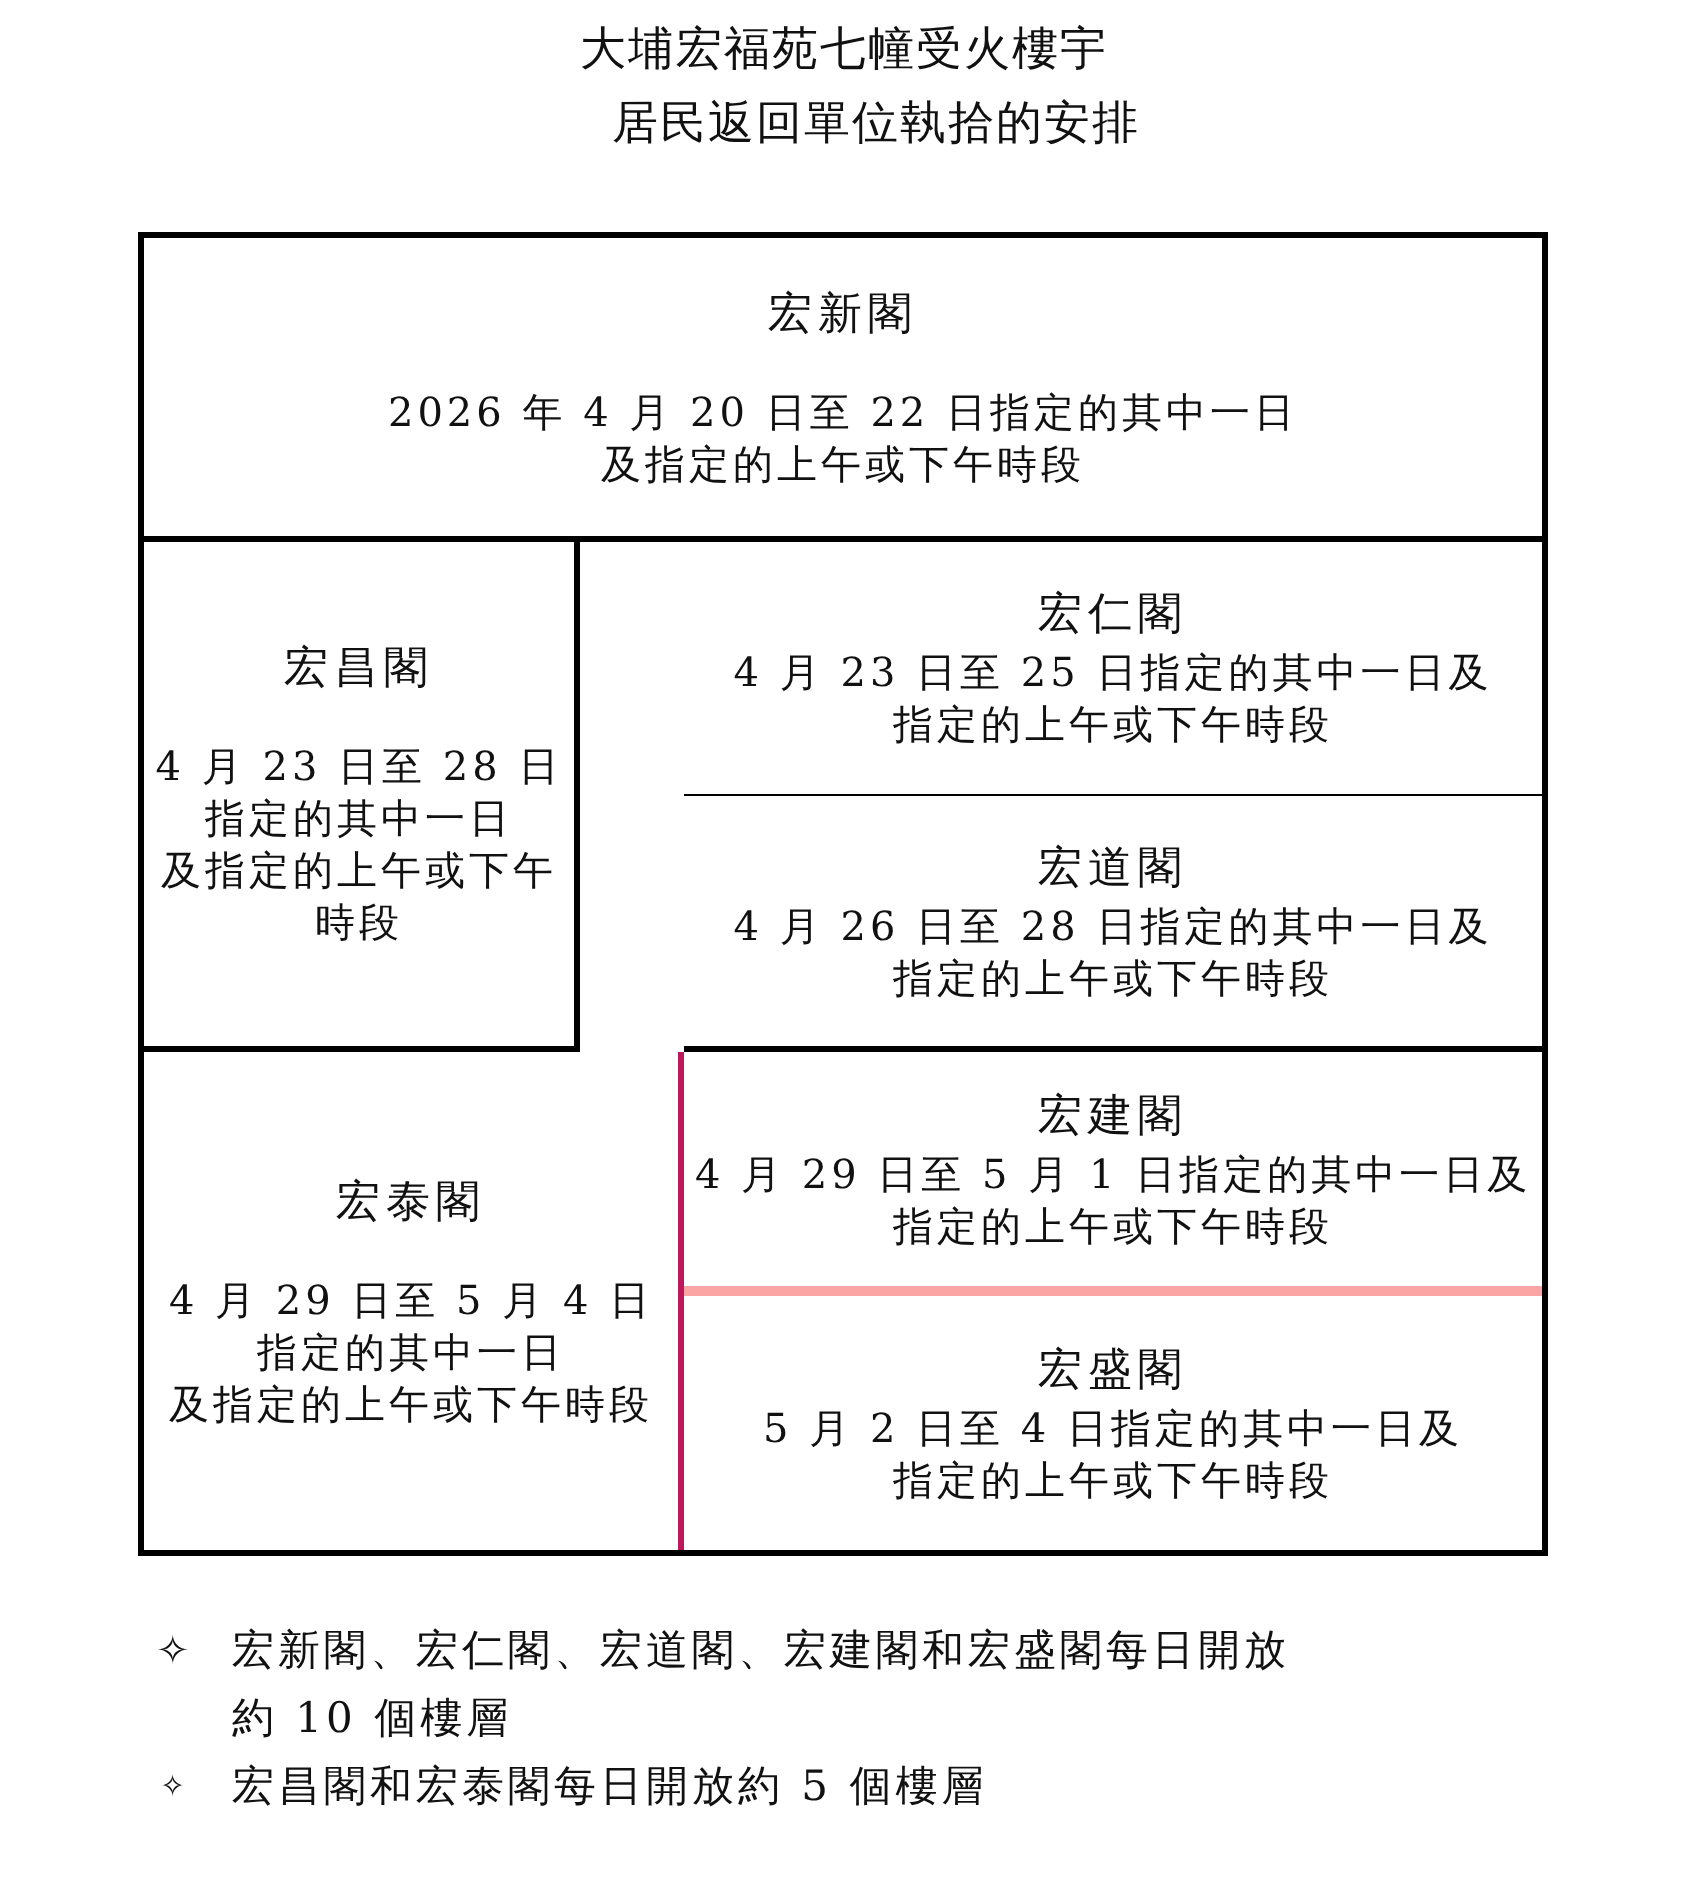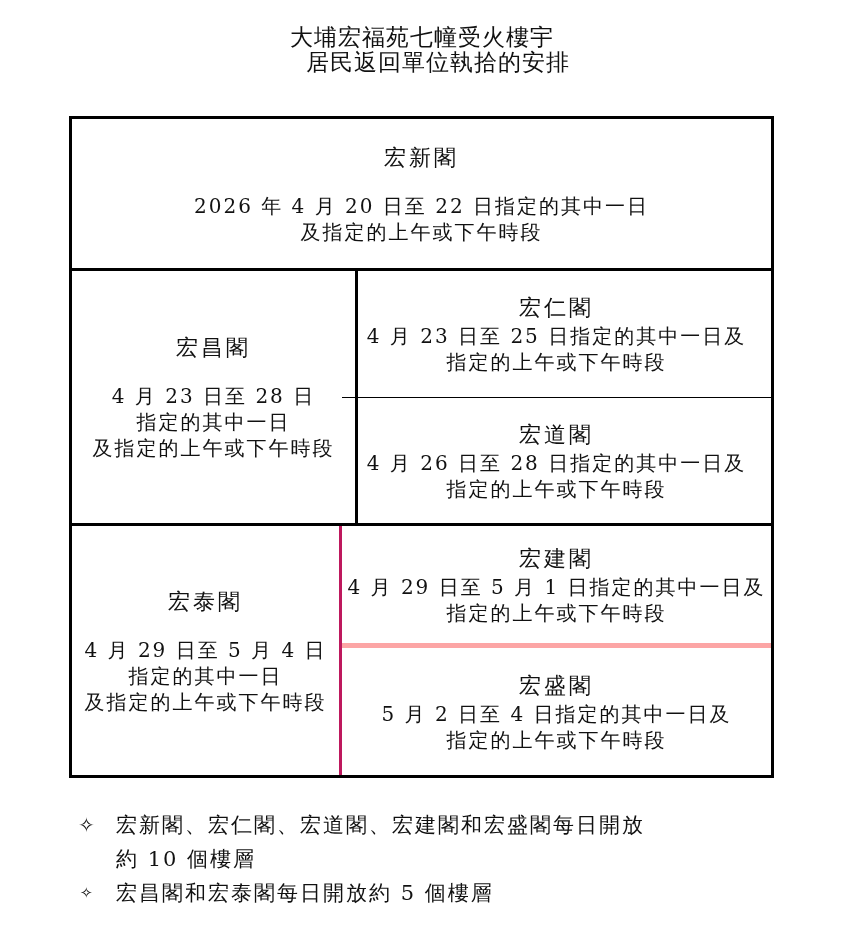--- a/index.html
+++ b/index.html
@@ -5,39 +5,39 @@
   html, body { margin: 0; padding: 0; background: #ffffff; }
   body {
     width: 844px; height: 941px; position: relative; overflow: hidden;
     font-family: "DejaVu Serif", "Liberation Serif", serif;
     color: #111111;
   }
   .title {
     position: absolute; left: 0; width: 844px; text-align: center;
     font-size: 23px; letter-spacing: 1px; line-height: 34px;
   }
-  .title.l1 { top: 20px; }
+  .title.l1 { top: 8px; }
   .title.l2 { top: 45px; padding-left: 16px; }
 
   .tbl {
     position: absolute; left: 69px; top: 116px; width: 705px; height: 662px;
     box-sizing: border-box; border: 3px solid #000;
   }
   .cell {
     position: absolute; box-sizing: border-box;
     display: flex; flex-direction: column; align-items: center; justify-content: center;
     text-align: center;
   }
   .name { font-size: 22px; letter-spacing: 3px; line-height: 30px; }
   .txt { font-size: 20px; letter-spacing: 2px; line-height: 26px; }
 
   .top-cell { left: 0; top: 0; width: 699px; height: 152px; border-bottom: 3px solid #000; }
   .top-cell .name { margin-bottom: 20px; }
 
-  .left1 { left: 0; top: 152px; width: 286px; height: 255px; border-right: 3px solid #000; border-bottom: 3px solid #000; }
+  .left1 { left: 0; top: 152px; width: 218px; height: 255px; border-right: 3px solid #000; border-bottom: 3px solid #000; }
   .left2 { left: 0; top: 407px; width: 270px; height: 249px; border-right: 3px solid #be185d; }
   .left1 .name, .left2 .name { margin-bottom: 20px; }
 
   .r1 { left: 270px; top: 152px; width: 429px; height: 127px; border-bottom: 1px solid #000; }
   .r2 { left: 270px; top: 279px; width: 429px; height: 128px; border-bottom: 3px solid #000; }
   .r3 { left: 270px; top: 407px; width: 429px; height: 122px; border-bottom: 5px solid #fca5a5; }
   .r4 { left: 270px; top: 529px; width: 429px; height: 127px; }
 
   .notes { position: absolute; left: 78px; top: 808px; width: 700px; }
   .note { position: relative; padding-left: 38px; font-size: 21px; letter-spacing: 2px; line-height: 34px; }

